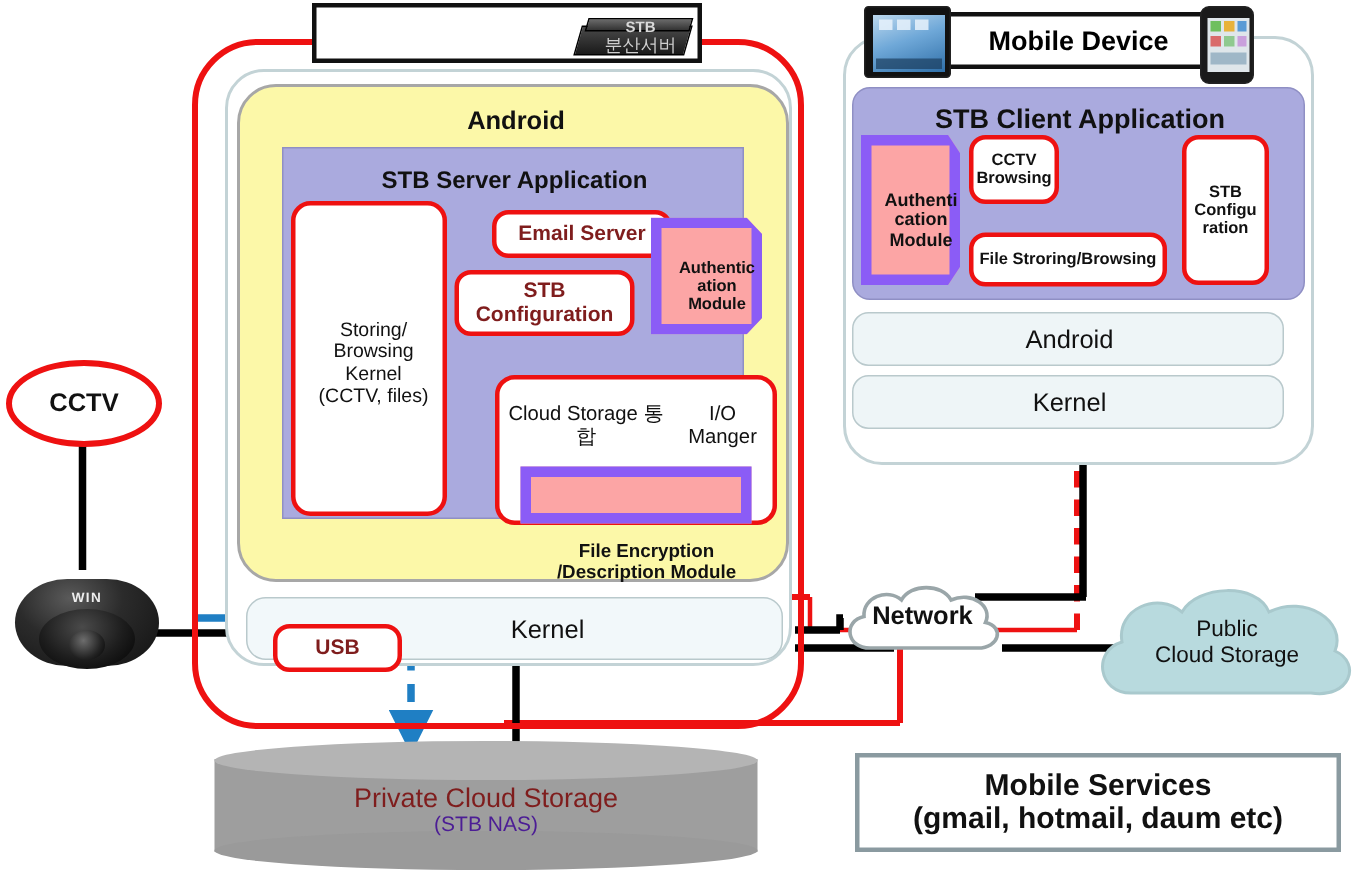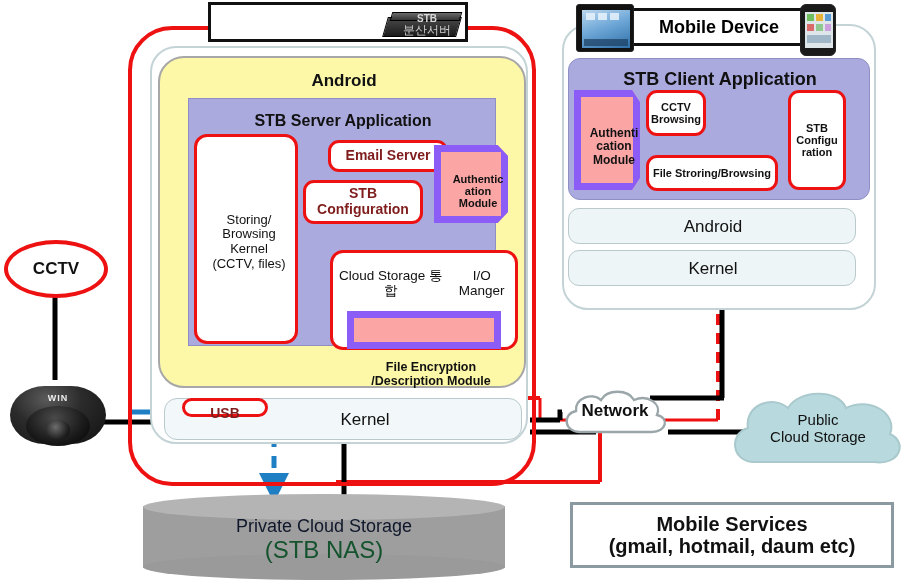--- a/index.html
+++ b/index.html
@@ -166,31 +166,31 @@
         <span class="t-bodyb">File Encryption</span>
         <span class="t-bodyb">/Description Module</span>
       </div>
     </div>
   </div>
 
   <div class="abs kernel-row" style="left:164px;top:398px;width:358px;height:42px;">
     <div class="abs ctr t-kern" style="left:100px;top:0;width:200px;height:42px;font-size:17px;">Kernel</div>
   </div>
 
-  <div class="abs white-red-sm" style="left:182px;top:398px;width:86px;height:19px;">
+  <div class="abs white-red-sm" style="left:182px;top:416px;width:86px;height:32px;">
     <div class="abs ctr t-sub" style="left:0;top:0;width:80px;height:26px;font-size:14px;">USB</div>
   </div>
 
   <div class="abs" style="left:143px;top:498px;width:362px;height:78px;">
     <div class="abs" style="left:0;top:8px;width:362px;height:62px;background:#9e9e9e;"></div>
     <div class="abs" style="left:0;top:-4px;width:362px;height:26px;background:#b4b4b4;border-radius:50%;"></div>
     <div class="abs" style="left:0;top:56px;width:362px;height:26px;background:#9a9a9a;border-radius:50%;"></div>
     <div class="abs ctr" style="left:0;top:14px;width:362px;height:56px;flex-direction:column;">
-      <span style="font-size:18px;color:#0f172a;">Private  Cloud  Storage</span>
-      <span style="font-size:24px;color:#14532d;">(STB NAS)</span>
+      <span style="font-size:18px;color:#7f1d1d;">Private  Cloud  Storage</span>
+      <span style="font-size:14px;color:#4c1d95;">(STB NAS)</span>
     </div>
   </div>
 
   <div class="abs soft-shell" style="left:562px;top:24px;width:314px;height:286px;"></div>
 
   <div class="abs" style="left:614px;top:8px;width:210px;height:38px;background:#fff;border:3px solid #111;">
     <div class="abs ctr t-title" style="left:0;top:0;width:204px;height:32px;">Mobile Device</div>
   </div>
 
   <div class="abs dev-img" style="left:576px;top:4px;width:58px;height:48px;background:#111;padding:3px;">

